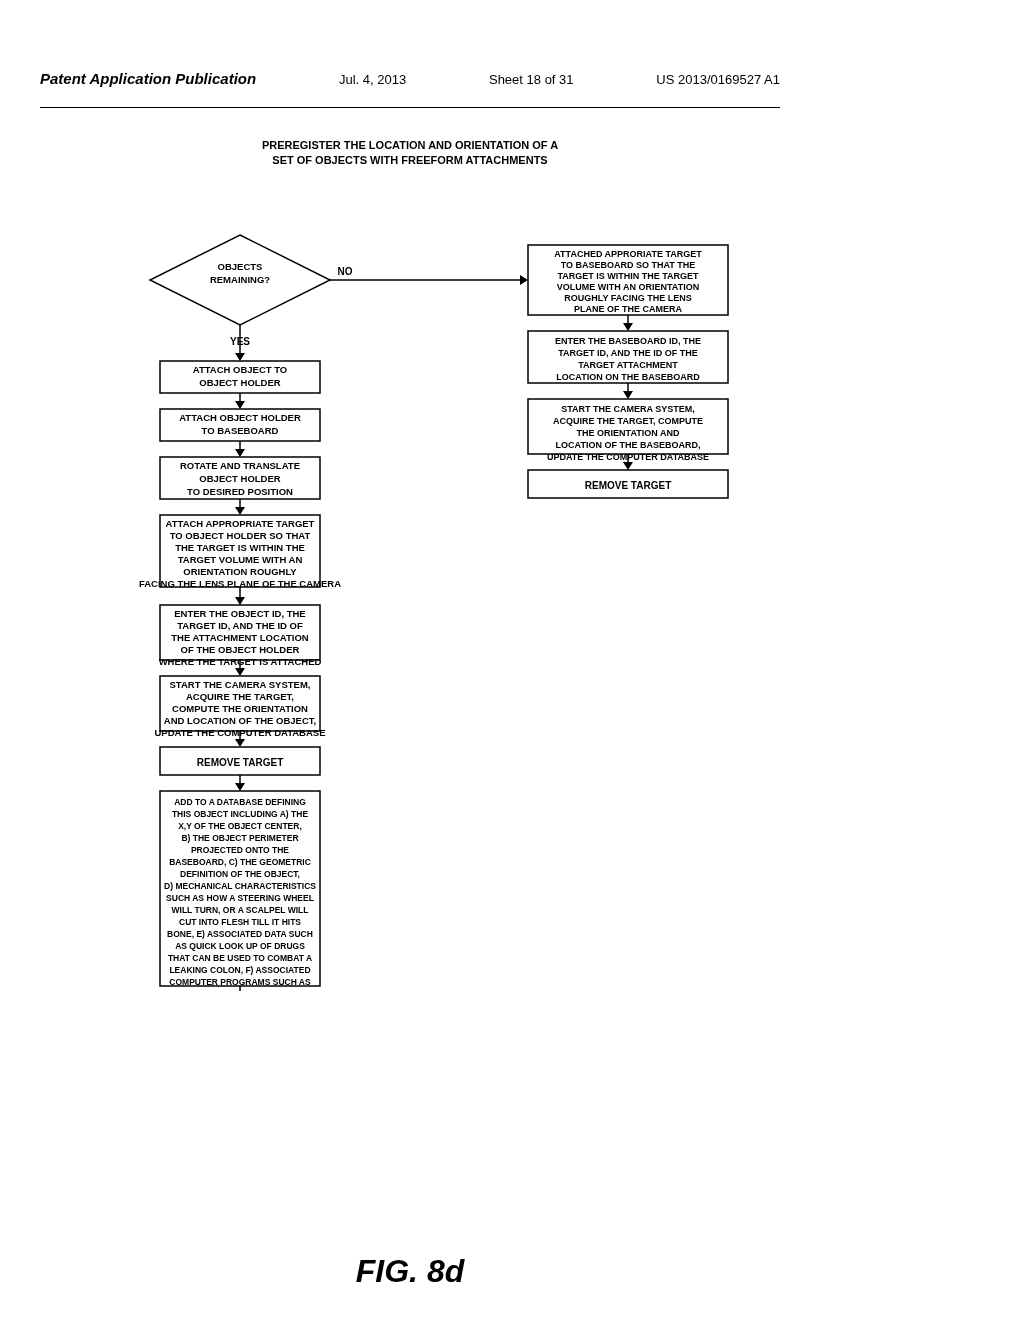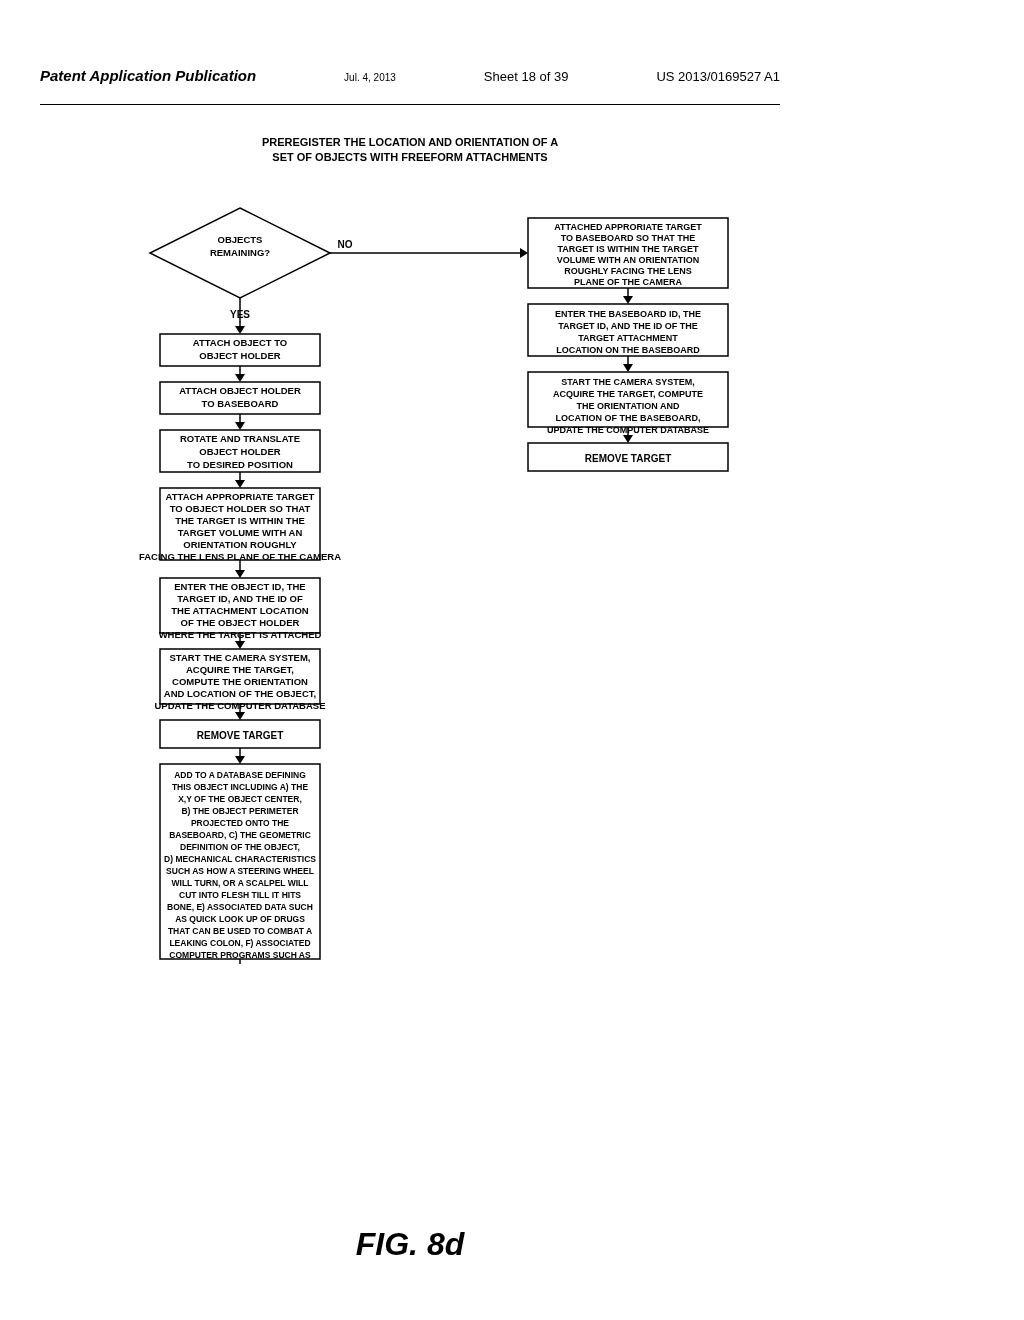--- a/index.html
+++ b/index.html
@@ -27,37 +27,37 @@
       padding: 10px 0 20px 0;
       border-bottom: 1px solid #000;
       margin-bottom: 30px;
     }
     .header-left {
       font-size: 15px;
       font-weight: bold;
       font-style: italic;
     }
     .header-center {
-      font-size: 10px;
+      font-size: 13px;
       margin-top: 42px;
     }
     .header-sheet {
       font-size: 13px;
     }
     .header-patent {
       font-size: 13px;
       font-weight: normal;
     }
 
     
     .diagram-title {
       text-align: center;
       font-size: 11px;
       font-weight: bold;
-      margin-bottom: 12px;
+      margin-bottom: 36px;
       line-height: 1.4;
     }
 
     
     .figure-caption {
       text-align: center;
       font-size: 32px;
       font-weight: bold;
       font-style: italic;
       margin-top: 18px;
@@ -69,21 +69,21 @@
     }
   </style>
 </head>
 <body>
 
 <div class="page">
 
   <div class="header">
     <div class="header-left">Patent Application Publication</div>
     <div class="header-center">Jul. 4, 2013</div>
-    <div class="header-sheet">Sheet 18 of 39</div>
+    <div class="header-sheet">Sheet 18 of 31</div>
     <div class="header-patent">US 2013/0169527 A1</div>
   </div>
 
   <div class="diagram-title">
     PREREGISTER THE LOCATION AND ORIENTATION OF A<br>
     SET OF OBJECTS WITH FREEFORM ATTACHMENTS
   </div>
 
   <svg class="flowchart-svg" width="820" height="1030" viewBox="0 0 820 1030">
 

